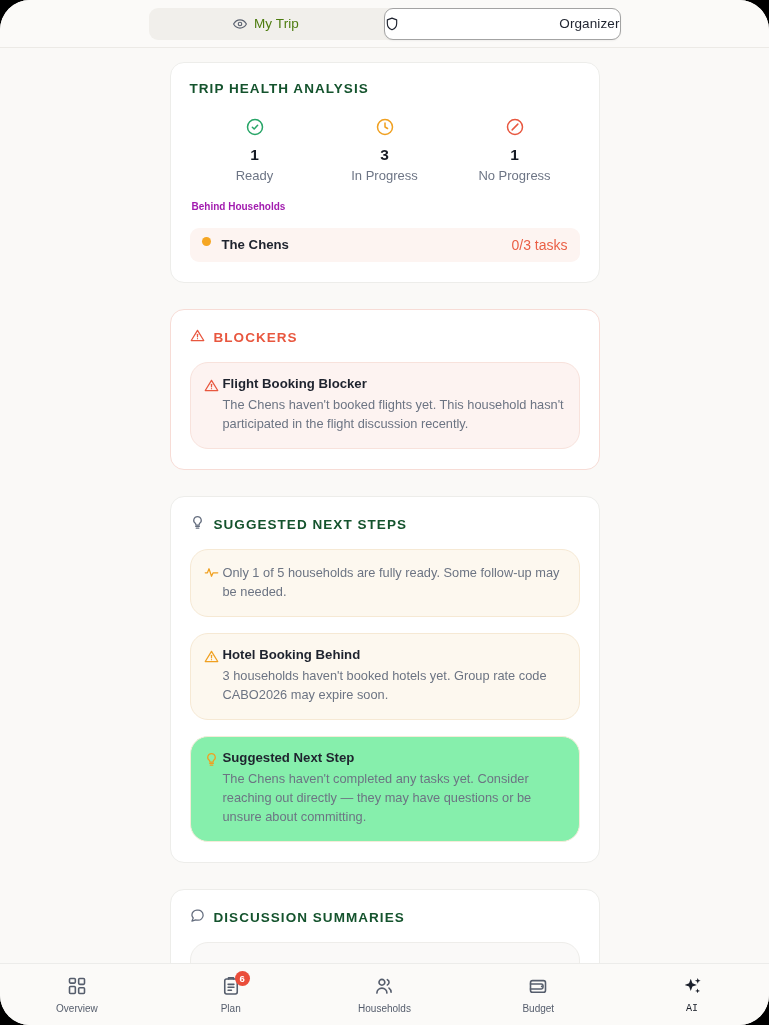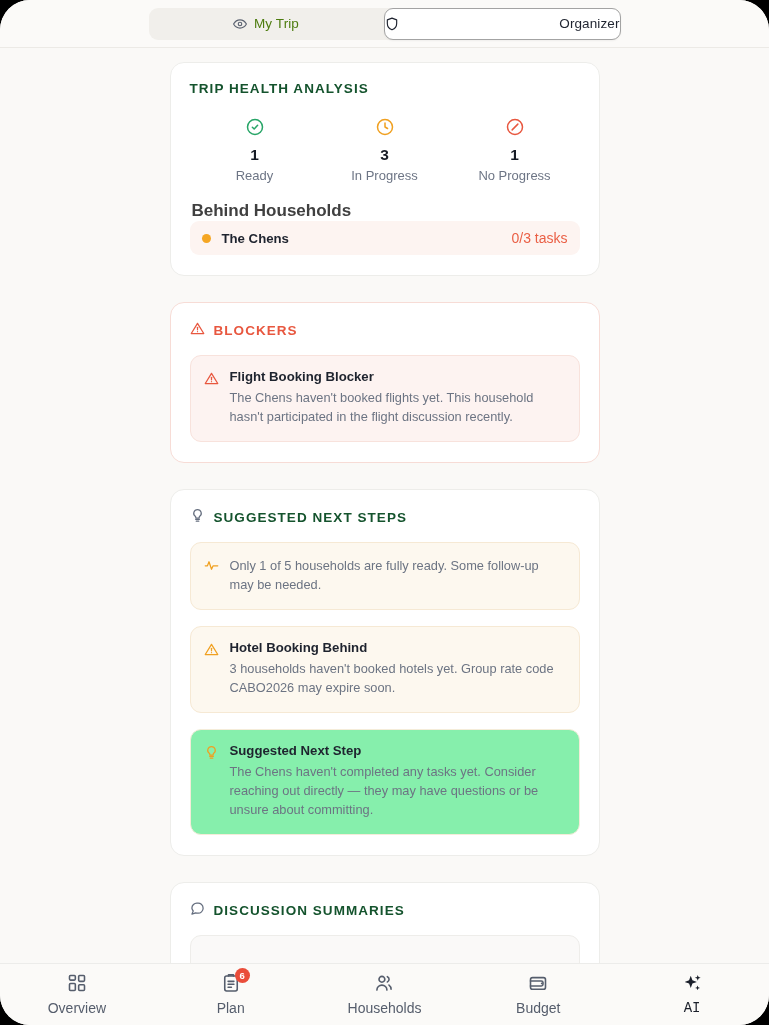--- a/index.html
+++ b/index.html
@@ -89,37 +89,37 @@
   .stat-icon svg { display: block; margin: 0 auto; }
   .stat-value {
     font-size: 15.5px; font-weight: bold; color: #171c26;
     line-height: 20px;
   }
   .stat-label {
     font-size: 13px; color: #6d7585; margin-top: 3px;
   }
 
   .behind-title {
-    font-size: 17px; font-weight: bold; color: #404040;
-    margin: 18px 0 0 2px;
+    font-size: 10px; font-weight: bold; color: #a21caf;
+    margin: 18px 0 16px 2px;
   }
   .behind-row {
-    display: flex; align-items: center;
+    display: flex; 
     background: #fdf4f1;
     border-radius: 9px;
     padding: 9px 12px;
   }
   .dot { width: 9px; height: 9px; border-radius: 50%; background: #f5a623; flex: none; }
   .behind-name { font-size: 13.2px; font-weight: bold; color: #1e232e; margin-left: 11px; }
   .behind-tasks { margin-left: auto; font-size: 14px; color: #ea5f45; }
 
   
   .item {
-    display: flex; gap: 10px;
-    border-radius: 11px;
+    display: flex; gap: 3px;
+    border-radius: 18px;
     padding: 13px 14px 15px 13px;
     margin-top: 16px;
   }
   .item-ico { flex: none; width: 16px; padding-top: 2px; }
   .item-ico svg { display: block; }
   .item-title { font-size: 13.2px; font-weight: bold; color: #1e232e; margin-bottom: 4px; }
   .item-body { font-size: 12.8px; color: #6c7483; line-height: 19px; }
 
   .item.red    { background: #fdf3f1; border: 1px solid #f8e2dc; }
   .item.amber  { background: #fdf8ef; border: 1px solid #f6e9d4; }
@@ -136,21 +136,21 @@
     z-index: 6;
   }
   .tab {
     flex: 1;
     display: flex; flex-direction: column; align-items: center; gap: 5px;
     cursor: pointer;
     position: relative;
   }
   .tab-ico { position: relative; height: 22px; }
   .tab-ico svg { display: block; }
-  .tab-label { font-size: 14px; color: #555d6c; }
+  .tab-label { font-size: 10px; color: #555d6c; }
   .tab.active .tab-label { color: #1b202b; font-family: Liberation Mono, monospace; }
   .badge {
     position: absolute; top: -5px; right: -9px;
     min-width: 15px; height: 15px;
     background: #ea4d3a; color: #fff;
     border-radius: 8px;
     font-size: 9.5px; font-weight: bold;
     display: flex; align-items: center; justify-content: center;
     padding: 0 3px;
   }

